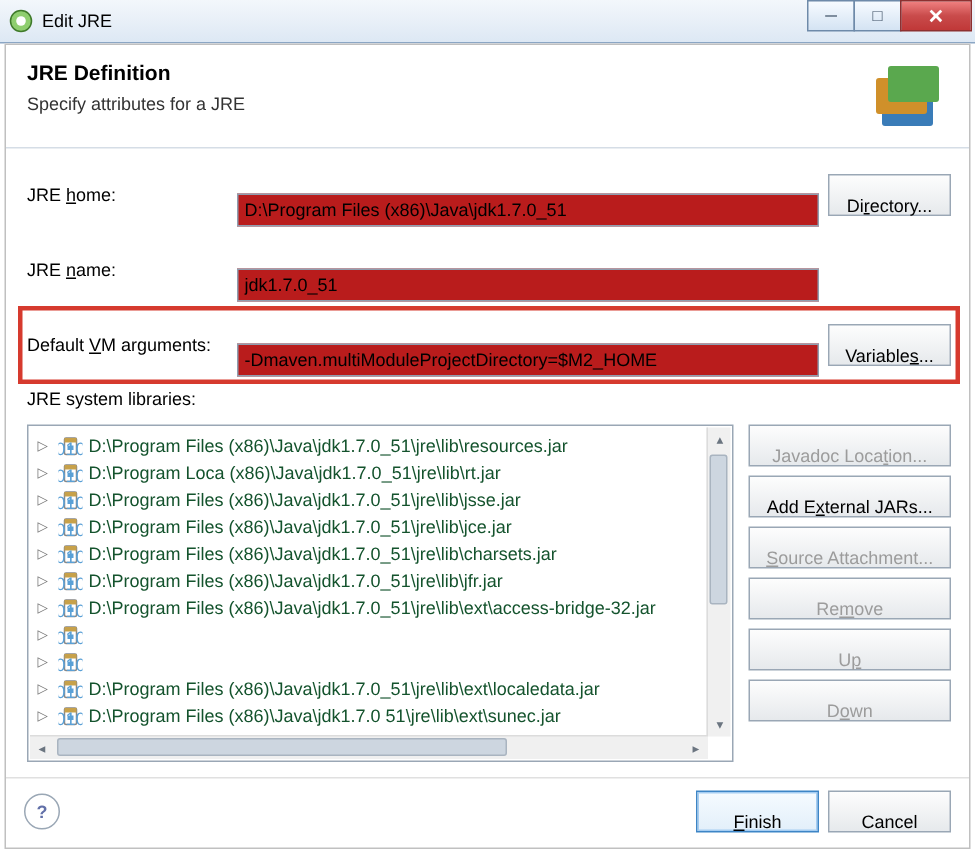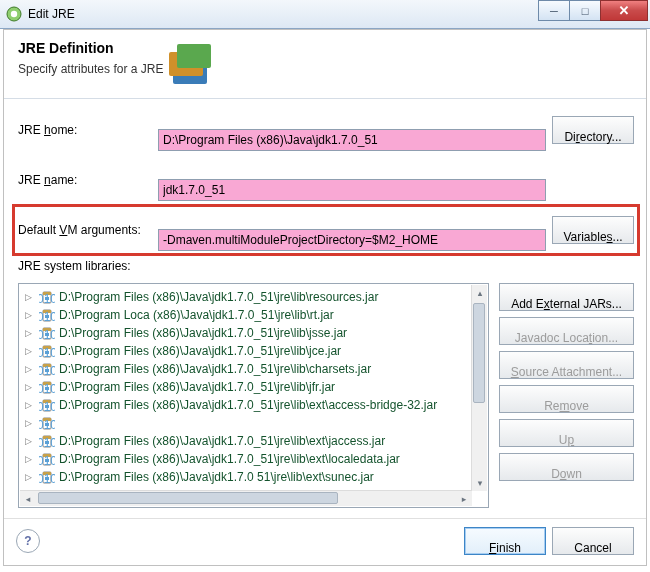--- a/index.html
+++ b/index.html
@@ -8,34 +8,34 @@
   .titlebar { height:29px; background:linear-gradient(#f3f7fb,#dde8f4); border-bottom:1px solid #8ba6c4; display:flex; align-items:center; position:relative;}
   .titlebar .app-icon{ width:16px; height:16px; margin:0 6px; display:inline-flex; align-items:center; justify-content:center;}
   .titlebar .title{ color:#000;}
   .winbtns{position:absolute; right:2px; top:0; display:flex;}
   .winbtn{ width:32px; height:21px; border:1px solid #6e8aa9; background:linear-gradient(#f7fbff,#d4e3f3); display:flex; align-items:center; justify-content:center; margin-left:-1px;}
   .winbtn.close{ width:48px; background:linear-gradient(#f08080,#c94b4b,#c03838); border-color:#8d3030;}
   .winbtn .g { font-size:11px; color:#3b4d62; font-family:Arial;}
   .winbtn.close .g{color:#fff; font-size:13px; font-weight:bold;}
   .window-body{ border:1px solid #c0c0c0; margin:0 3px 3px 3px; background:#fff; height:537px; position:relative; display:flex; flex-direction:column;}
   
-  .hdr{ padding:10px 12px 14px 14px; border-bottom:1px solid #d5dde6; display:flex; align-items:flex-start; justify-content:flex-start;}
+  .hdr{ padding:10px 12px 14px 14px; border-bottom:1px solid #d5dde6; display:flex; align-items:flex-start; justify-content:space-between;}
   .hdr h1{ margin:0 0 6px 0; font-size:14px; font-weight:bold;}
   .hdr .sub{ color:#333;}
   .books{ width:56px; height:44px; position:relative;}
   .book{position:absolute; width:34px; height:24px; border-radius:2px;}
   .book.b1{background:#3a7cb8; bottom:0; left:10px;}
   .book.b2{background:#d0902a; bottom:8px; left:6px;}
   .book.b3{background:#5aa84e; bottom:16px; left:14px;}
   
   .form{ padding:10px 12px 6px 14px;}
   .row{ display:flex; align-items:center; margin-bottom:8px;}
   .row label{ flex:0 0 140px;}
   .row label .mn{text-decoration:underline;}
-  .field{ flex:1; height:22px; border:1px solid #8f9eb0; padding:2px 4px; background:#f9a8d4; color:#000;margin-top:20px;}
+  .field{ flex:1; height:22px; border:1px solid #8f9eb0; padding:2px 4px; background:#b91c1c; color:#000;margin-top:20px;}
   .rbtn{ margin-left:6px; height:23px; min-width:82px; border:1px solid #9aa7b5; background:linear-gradient(#fdfdfd,#e6e9ec); padding:13px 8px;}
   .rbtn[disabled]{ color:#9c9c9c;}
   .rbtn .mn{text-decoration:underline;}
   
   .hi{position:relative;}
   .hi::before{content:""; position:absolute; left:-6px; right:-6px; top:-5px; bottom:-5px; border:3px solid #d63a2e; pointer-events:none;}
   .sep-label{ margin:4px 0 4px 0;}
   .libs-area{ display:flex; gap:10px; padding:0 12px 10px 14px; flex:1; min-height:0;}
   .list{ flex:1; border:1px solid #9aa7b5; background:#fff; overflow:auto; padding:4px 0;}
   .item{ display:flex; align-items:center; padding:1px 6px; white-space:nowrap;}
@@ -214,21 +214,20 @@
         <div class="item">
           <span class="tw">▷</span>
           <span class="jar">
             <svg width="16" height="16" viewBox="0 0 16 16">
               <rect x="4" y="3" width="8" height="11" rx="1" fill="#fff" stroke="#888"></rect>
               <rect x="4" y="3" width="8" height="3" fill="#c7a14a"></rect>
               <rect x="6" y="8" width="4" height="3" fill="#5aa0d6"></rect>
               <text x="8" y="14" font-size="4" text-anchor="middle" fill="#5aa0d6">010</text>
             </svg>
           </span>
-          <span class="txt">D:\Program Files (x86)\Java\jdk1.7.0_51\jre\lib\ext\jaccess.jar</span>
         </div>
         <div class="item">
           <span class="tw">▷</span>
           <span class="jar">
             <svg width="16" height="16" viewBox="0 0 16 16">
               <rect x="4" y="3" width="8" height="11" rx="1" fill="#fff" stroke="#888"></rect>
               <rect x="4" y="3" width="8" height="3" fill="#c7a14a"></rect>
               <rect x="6" y="8" width="4" height="3" fill="#5aa0d6"></rect>
               <text x="8" y="14" font-size="4" text-anchor="middle" fill="#5aa0d6">010</text>
             </svg>
@@ -253,22 +252,22 @@
         <div class="arrow" style="bottom:0">▾</div>
       </div>
       <div class="scrollbar-h">
         <div class="arrow" style="left:0">◂</div>
         <div class="thumb-h"></div>
         <div class="arrow" style="right:0">▸</div>
       </div>
     </div>
 
     <div class="btncol">
+      <button class="rbtn" disabled=""><span>Javadoc Loca</span><span class="mn">t</span><span>ion...</span></button>
       <button class="rbtn"><span>Add E</span><span class="mn">x</span><span>ternal JARs...</span></button>
-      <button class="rbtn" disabled=""><span>Javadoc Loca</span><span class="mn">t</span><span>ion...</span></button>
       <button class="rbtn" disabled=""><span></span><span class="mn">S</span><span>ource Attachment...</span></button>
       <button class="rbtn" disabled=""><span>Re</span><span class="mn">m</span><span>ove</span></button>
       <button class="rbtn" disabled=""><span>U</span><span class="mn">p</span><span></span></button>
       <button class="rbtn" disabled=""><span>D</span><span class="mn">o</span><span>wn</span></button>
     </div>
   </div>
 
   <div class="footer">
     <div class="help">?</div>
     <div class="spacer"></div>

